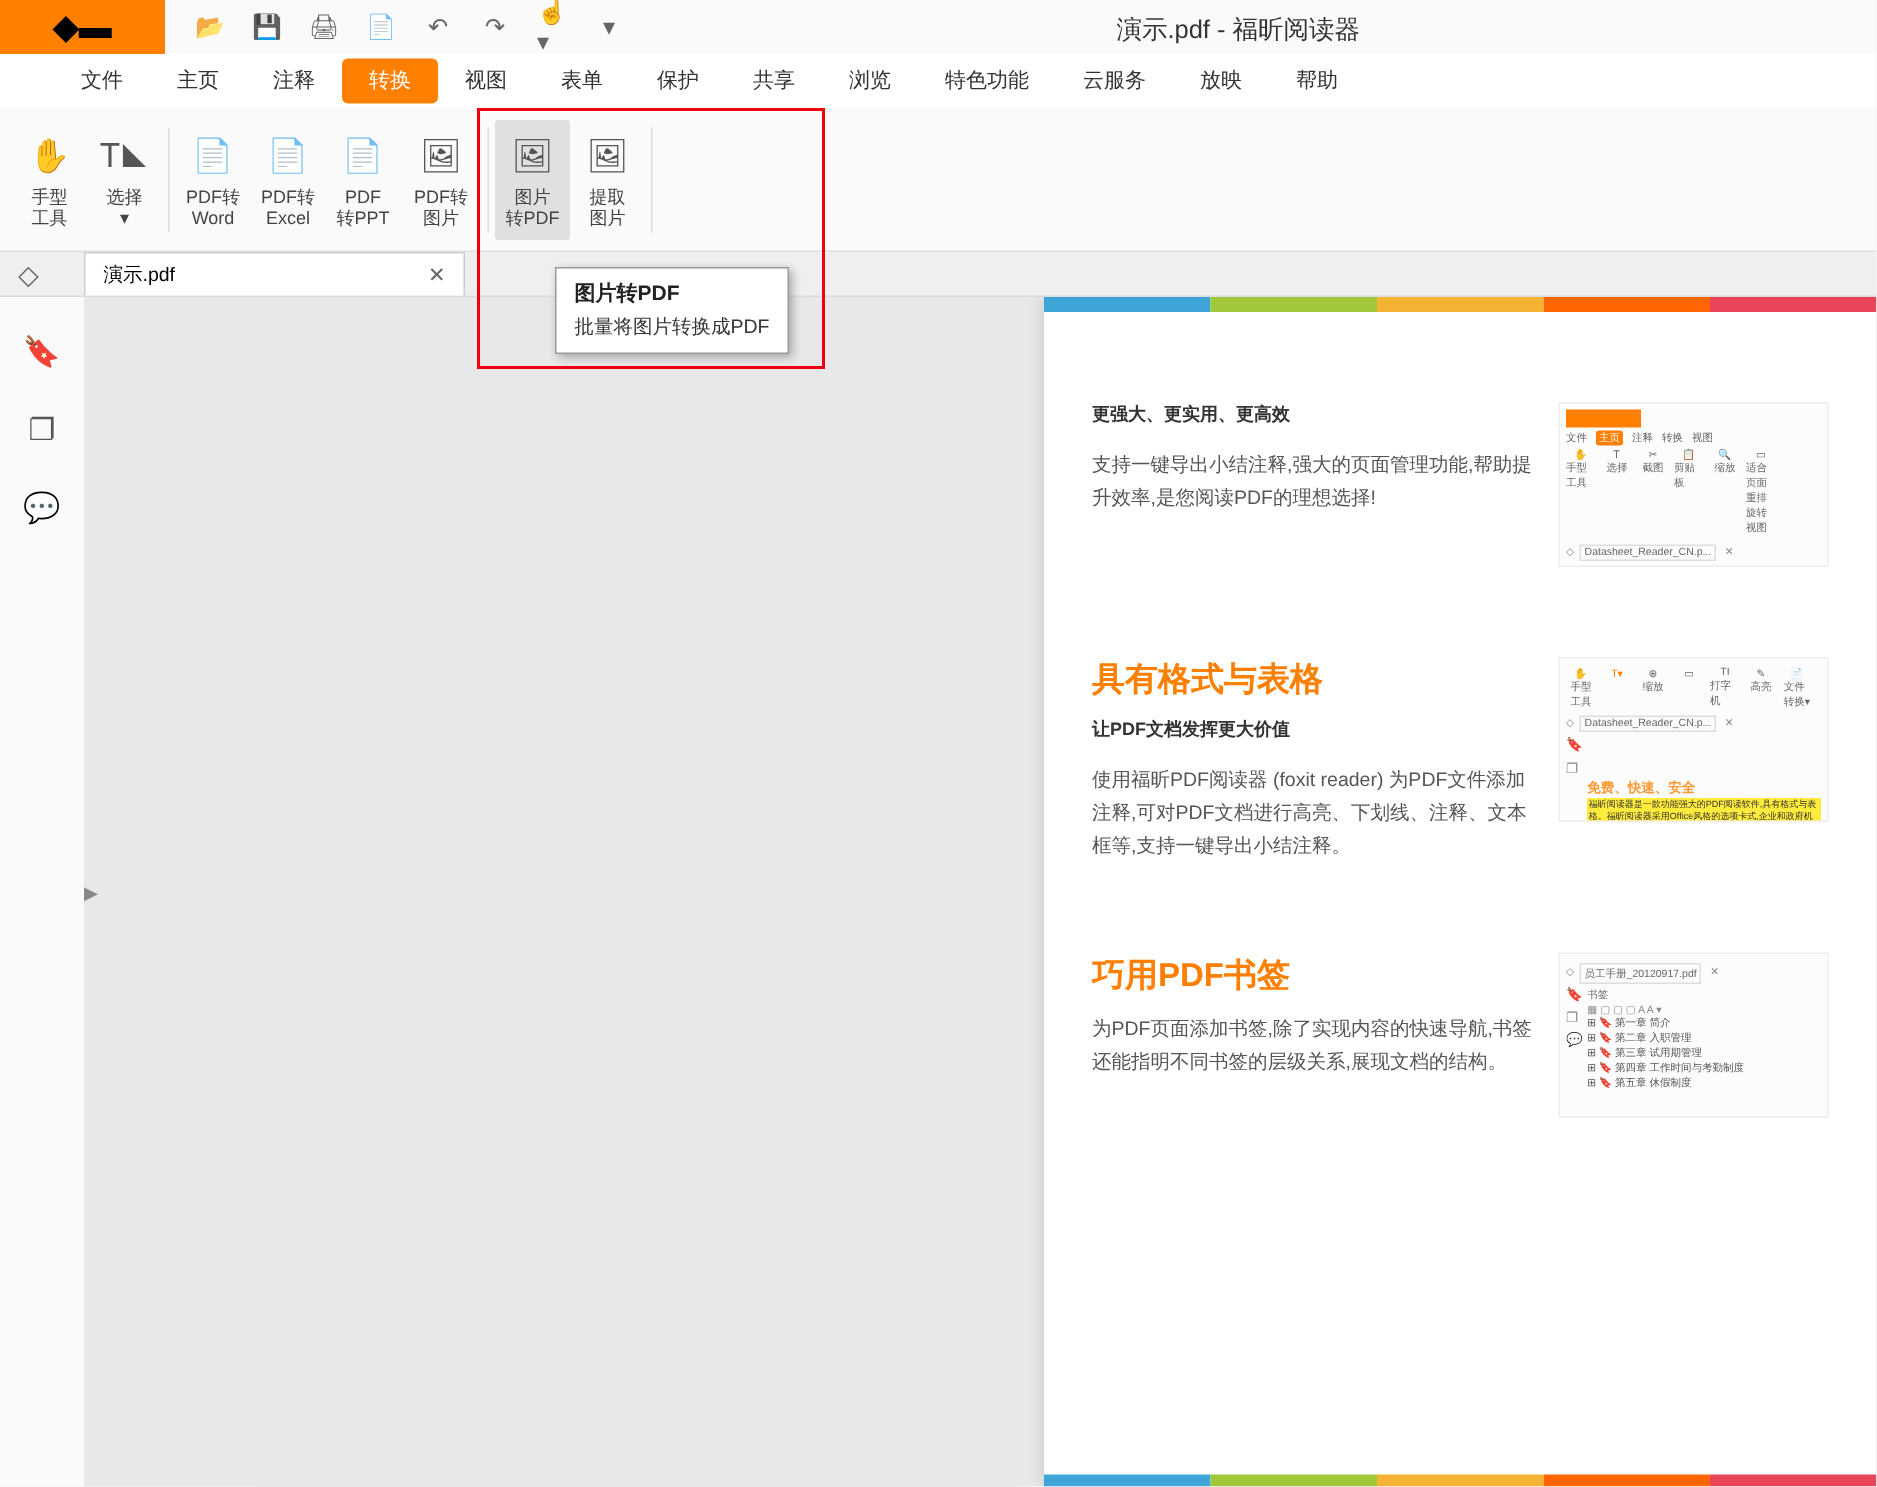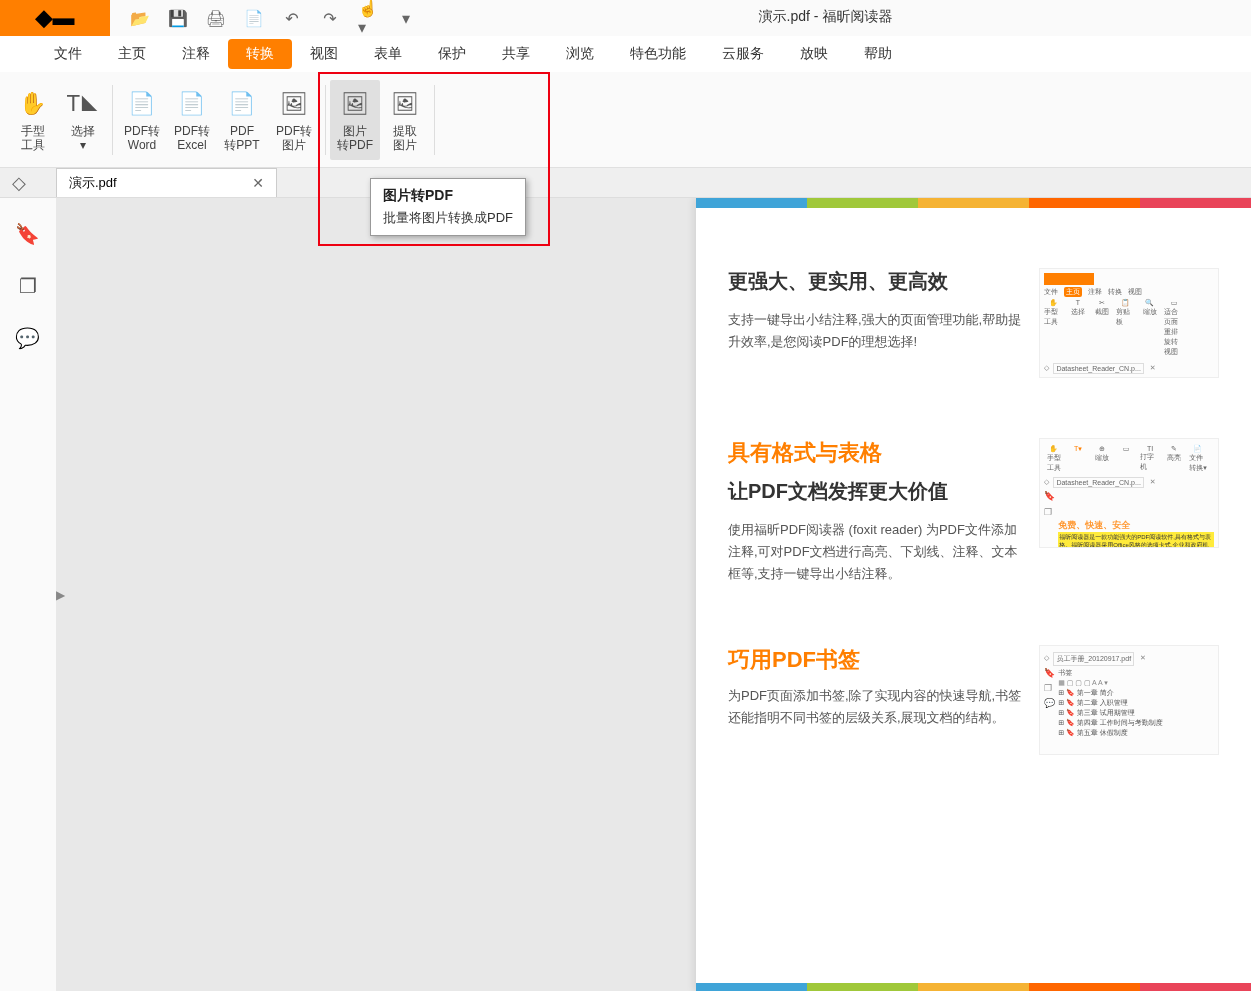--- a/index.html
+++ b/index.html
@@ -4,21 +4,21 @@
 <style>
 * { margin: 0; padding: 0; box-sizing: border-box; font-family: "Microsoft YaHei", Arial, sans-serif; }
 body { width: 1251px; height: 991px; overflow: hidden; background: #fff; }
 
 
 .qat { height: 36px; background: #fafafa; display: flex; align-items: center; }
 .logo-box { width: 110px; height: 36px; background: #ff7f00; display: flex; align-items: center; justify-content: center; }
 .logo-shape { color: #000; font-size: 22px; font-weight: bold; }
 .qat-tools { display: flex; align-items: center; gap: 18px; padding-left: 20px; }
 .qat-icon { width: 20px; height: 20px; display: flex; align-items: center; justify-content: center; color: #666; font-size: 16px; }
-.qat-title { position: absolute; left: 50%; transform: translateX(-50%); font-size: 14px; color: #333; top: 8px; white-space: nowrap; margin-left: 200px; }
+.qat-title { position: absolute; left: 50%; transform: translateX(-50%); font-size: 17px; color: #333; top: 8px; white-space: nowrap; margin-left: 200px; }
 
 
 .menu-tabs { height: 36px; display: flex; align-items: center; padding-left: 36px; gap: 0; background: #fff; }
 .menu-tab { padding: 6px 18px; font-size: 14px; color: #333; cursor: pointer; }
 .menu-tab.active { background: #ff7f00; color: #fff; border-radius: 4px; }
 
 
 .ribbon { height: 96px; background: #fafafa; border-bottom: 1px solid #e0e0e0; display: flex; align-items: center; padding-left: 8px; position: relative; }
 .ribbon-btn { width: 50px; height: 80px; display: flex; flex-direction: column; align-items: center; justify-content: center; cursor: pointer; border-radius: 2px; }
 .ribbon-btn.active { background: #e0e0e0; }
@@ -31,40 +31,40 @@
 .highlight-rect { position: absolute; left: 318px; top: 72px; width: 232px; height: 174px; border: 2px solid #e01; pointer-events: none; z-index: 50; }
 
 
 .tooltip { position: absolute; left: 370px; top: 178px; background: #fff; border: 1px solid #999; box-shadow: 2px 2px 6px rgba(0,0,0,0.3); padding: 8px 12px; z-index: 60; }
 .tooltip-title { font-size: 14px; font-weight: bold; color: #222; margin-bottom: 4px; }
 .tooltip-desc { font-size: 13px; color: #333; }
 
 
 .tabstrip { height: 30px; background: #efefef; display: flex; align-items: stretch; padding-left: 56px; border-bottom: 1px solid #ddd; }
 .tabstrip-icon { position: absolute; left: 12px; margin-top: 4px; font-size: 18px; color: #666; }
-.tab { width: 221px; background: #fff; border: 1px solid #ccc; border-bottom: none; display: flex; align-items: center; padding: 0 12px; justify-content: space-between; font-size: 13px; }
+.tab { width: 254px; background: #fff; border: 1px solid #ccc; border-bottom: none; display: flex; align-items: center; padding: 0 12px; justify-content: space-between; font-size: 13px; }
 .tab-close { color: #666; cursor: pointer; font-size: 14px; }
 
 
 .main { display: flex; height: calc(991px - 36px - 36px - 96px - 30px); position: relative; }
 .sidebar { width: 56px; background: #fafafa; display: flex; flex-direction: column; align-items: center; padding-top: 24px; gap: 28px; }
 .side-icon { width: 24px; height: 24px; color: #555; font-size: 20px; display: flex; align-items: center; justify-content: center; }
 .doc-area { flex: 1; background: #e8e8e8; position: relative; overflow: hidden; }
 .expand-handle { position: absolute; left: 0; top: 50%; transform: translateY(-50%); color: #888; font-size: 12px; }
 
 
 .page { position: absolute; right: 0; top: 0; width: 555px; height: 100%; background: #fff; box-shadow: -2px 0 8px rgba(0,0,0,0.1); }
 .stripe { height: 10px; display: flex; margin-bottom: 60px; }
 .stripe div { flex: 1; }
 .s1 { background: #3fa4d8; } .s2 { background: #a0c83a; } .s3 { background: #f5b334; } .s4 { background: #ff6600; } .s5 { background: #e94459; }
 
 .section { padding: 0 32px 60px 32px; display: flex; gap: 12px; }
 .sec-text { flex: 1; }
 .sec-title { color: #ff7f00; font-size: 22px; font-weight: bold; margin-bottom: 10px; }
-.sec-sub { font-size: 20px; color: #333; font-weight: bold; margin-bottom: 14px; }
+.sec-sub { font-size: 12px; color: #333; font-weight: bold; margin-bottom: 14px; }
 .sec-body { font-size: 13px; color: #555; line-height: 22px; }
 .sec-thumb { width: 180px; height: 110px; background: #fcfcfc; border: 1px solid #eee; font-size: 7px; color: #888; padding: 4px; overflow: hidden; position: relative; }
 
 
 .thumb-bar { height: 12px; background: #ff7f00; width: 50px; margin-bottom: 2px; }
 .thumb-tabs { display: flex; gap: 6px; font-size: 7px; color: #666; margin-bottom: 2px; }
 .thumb-tabs span.on { background: #ff7f00; color: #fff; padding: 0 2px; border-radius: 2px; }
 .thumb-icons { display: flex; gap: 4px; font-size: 7px; color: #666; margin: 2px 0; flex-wrap: wrap; }
 .thumb-icons div { display: flex; flex-direction: column; align-items: center; width: 20px; }
 .thumb-file { font-size: 7px; color: #666; border: 1px solid #ddd; padding: 1px 2px; display: inline-block; margin-top: 2px; }

